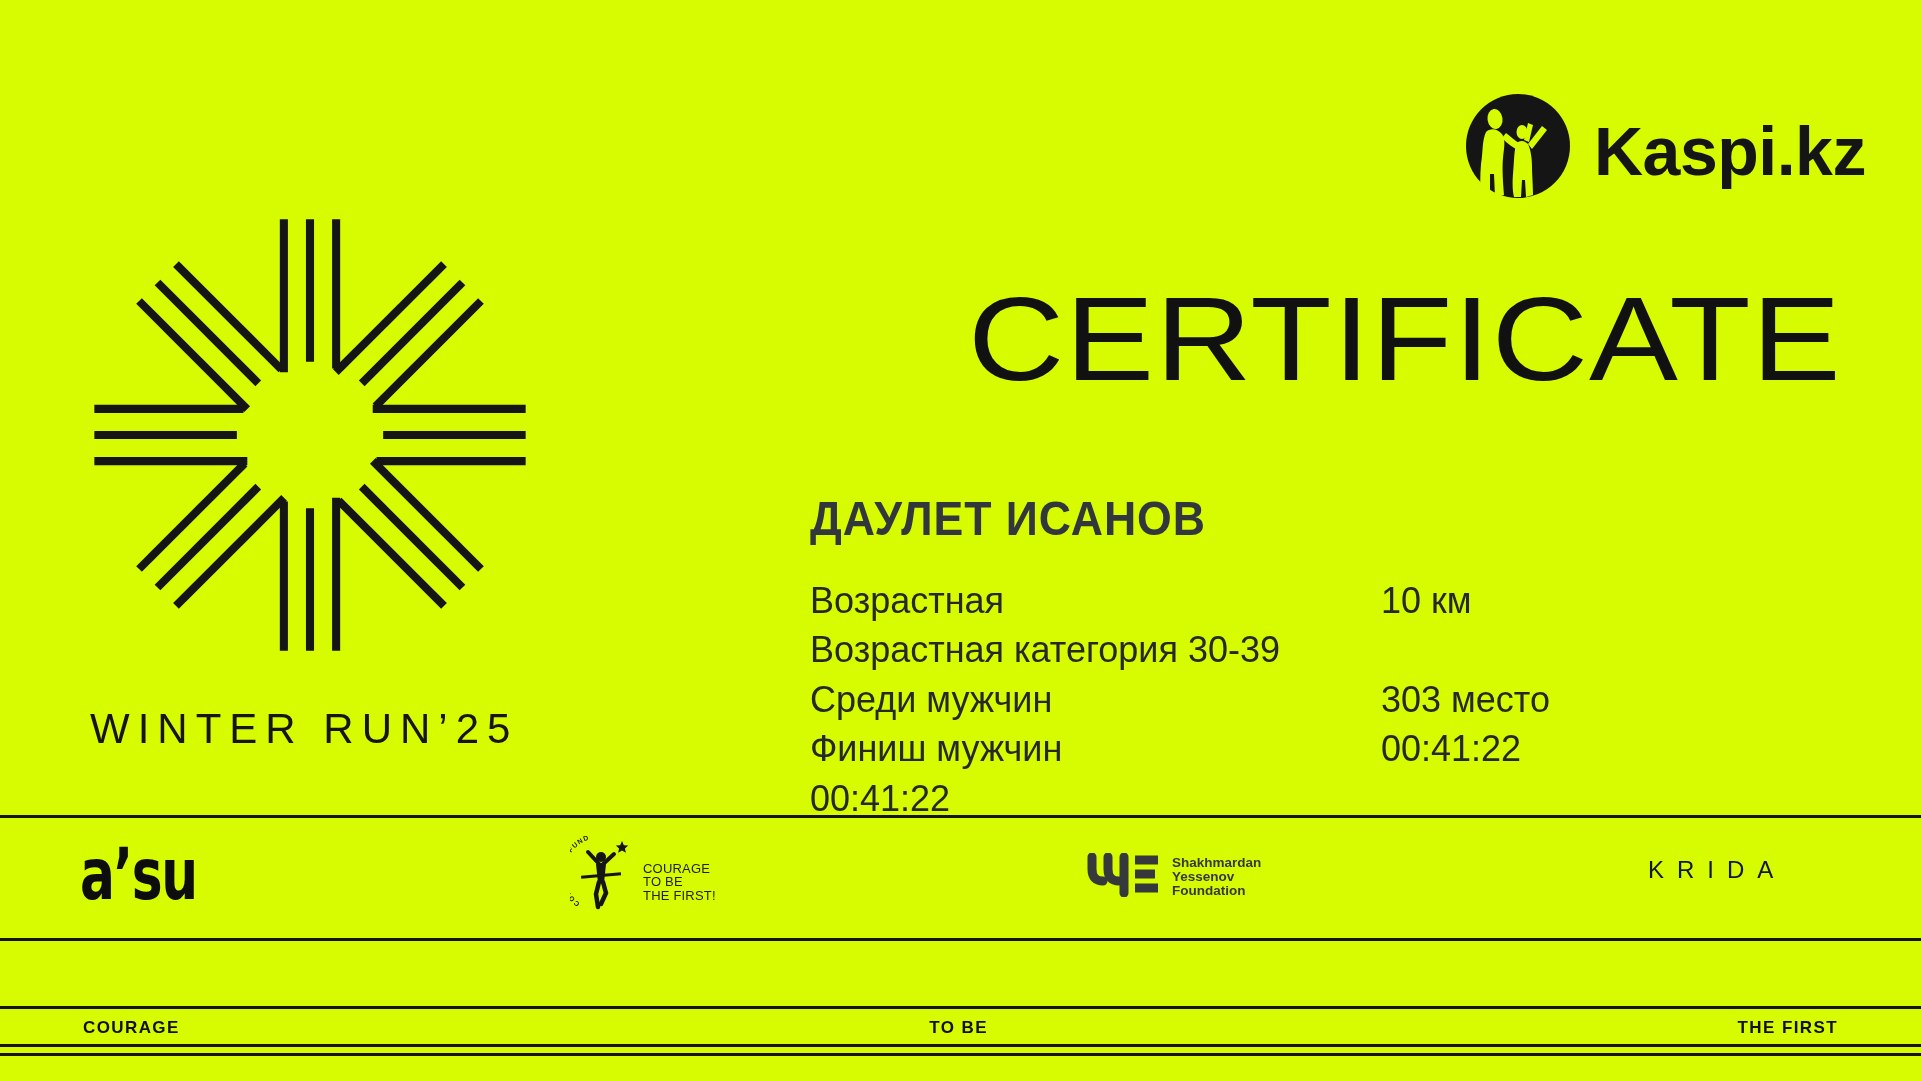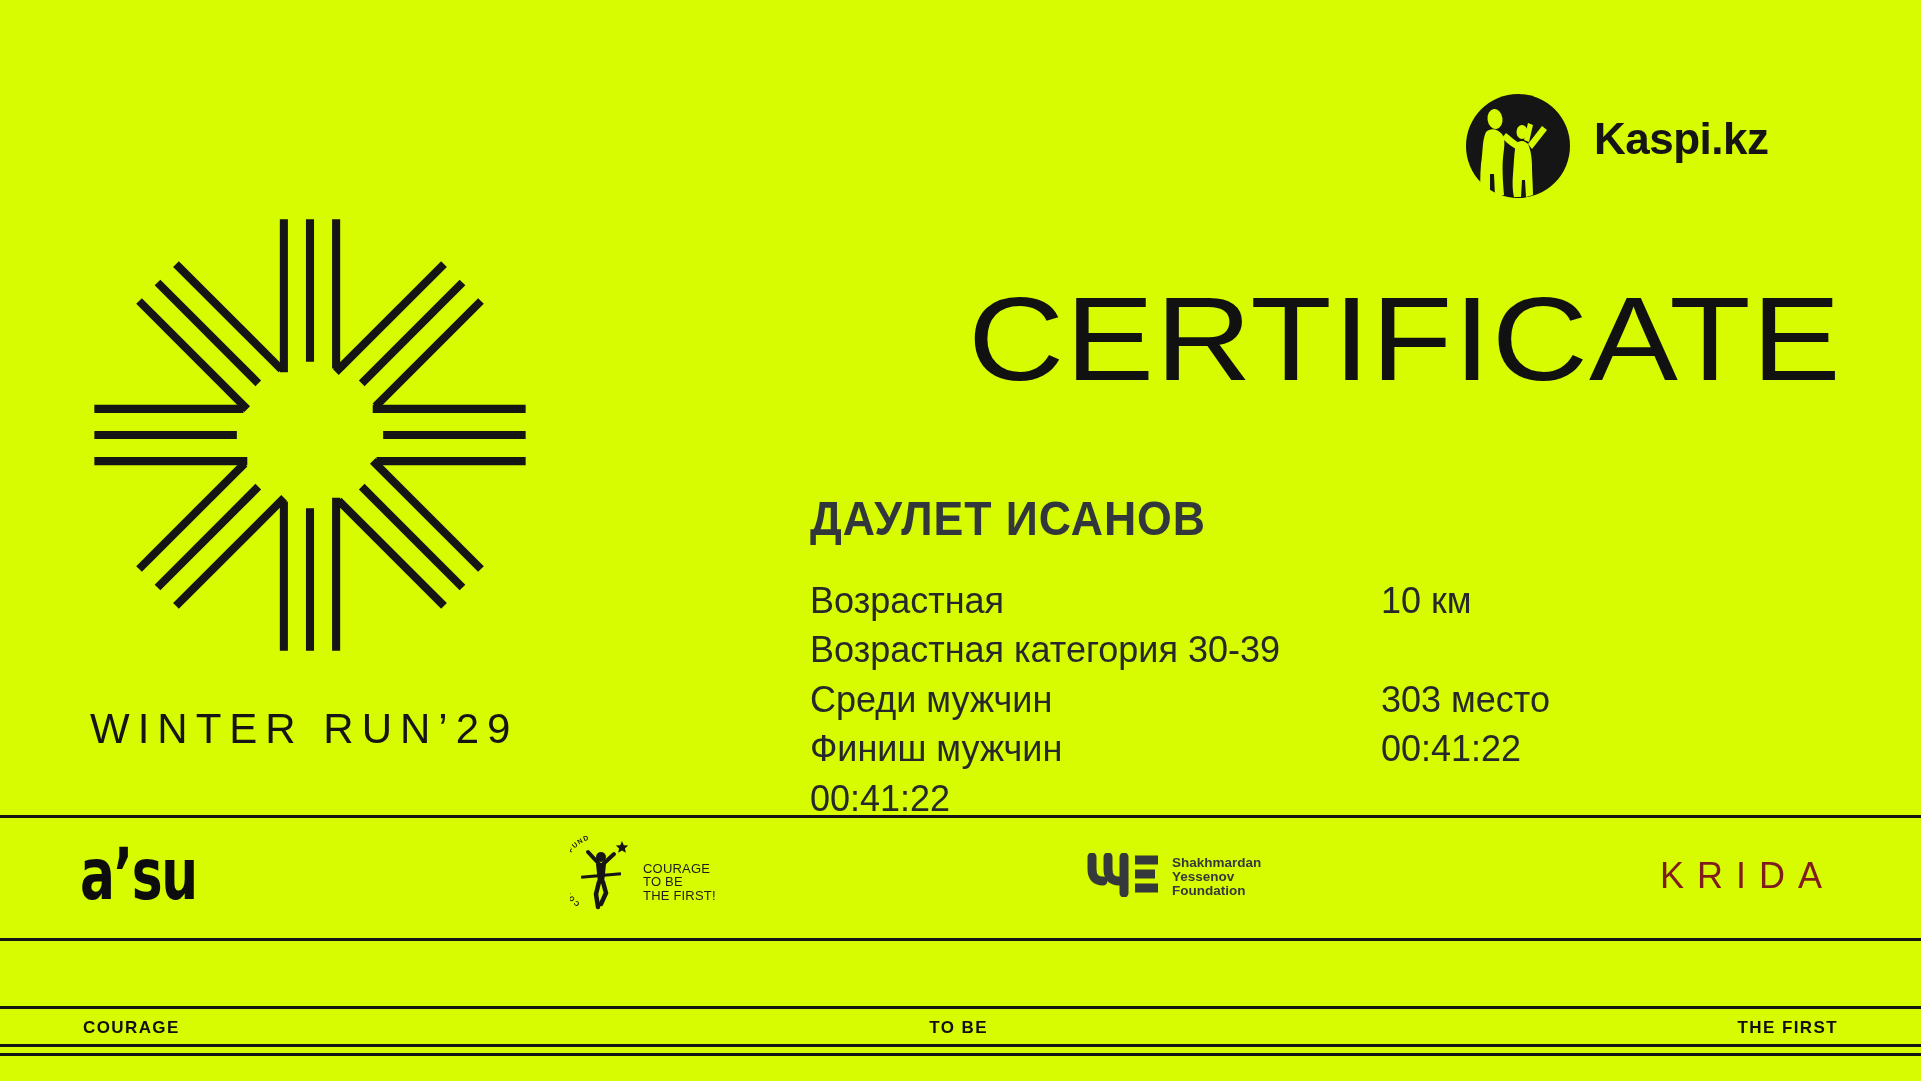--- a/index.html
+++ b/index.html
@@ -12,21 +12,21 @@
   html,body{background:var(--background);}
   body{
     width:1921px;height:1081px;position:relative;overflow:hidden;
     font-family:"Liberation Sans",sans-serif;color:var(--ink);
   }
   .abs{position:absolute;}
 
   
   .kaspi-logo{left:1466px;top:94px;width:104px;height:104px;}
   .kaspi-wordmark{
-    left:1594px;top:117px;font-size:44px;font-weight:700;letter-spacing:-0.5px;
+    left:1594px;top:117px;font-size:68px;font-weight:700;letter-spacing:-0.5px;
     line-height:1;color:var(--ink);
   }
 
   
   .star{left:82px;top:207px;width:456px;height:456px;}
   .event-title{
     left:90px;top:708px;font-size:42px;font-weight:500;letter-spacing:8px;
     line-height:1;color:var(--ink);white-space:nowrap;
   }
 
@@ -64,22 +64,22 @@
   .courage-slogan{
     left:643px;top:862px;font-size:13px;line-height:13.3px;font-weight:500;
     letter-spacing:0.2px;color:#1f1f1f;
   }
   .yessenov-icon{left:1086px;top:853px;width:76px;height:44px;}
   .yessenov-name{
     left:1172px;top:856px;font-size:13.5px;line-height:14.2px;font-weight:700;
     color:var(--text-gray);
   }
   .krida{
-    left:1648px;top:858px;font-size:36px;font-weight:400;letter-spacing:13px;
-    line-height:1;color:#7f1d1d;white-space:nowrap;margin-left:12px;
+    left:1648px;top:858px;font-size:24px;font-weight:400;letter-spacing:13px;
+    line-height:1;color:#0f172a;white-space:nowrap;
   }
 
   
   .footer-bar{
     left:0;top:1019px;width:1921px;height:18px;display:flex;
     justify-content:space-between;align-items:center;padding:0 83px;
     font-size:17px;font-weight:700;letter-spacing:1.4px;color:#101010;
   }
 
   
@@ -115,21 +115,21 @@
   </defs>
   <use href="#arm"></use>
   <use href="#arm" transform="rotate(45)"></use>
   <use href="#arm" transform="rotate(90)"></use>
   <use href="#arm" transform="rotate(135)"></use>
   <use href="#arm" transform="rotate(180)"></use>
   <use href="#arm" transform="rotate(225)"></use>
   <use href="#arm" transform="rotate(270)"></use>
   <use href="#arm" transform="rotate(315)"></use>
 </svg>
-<div class="abs event-title">WINTER RUN’29</div>
+<div class="abs event-title">WINTER RUN’25</div>
 
 <div class="abs cert-heading">CERTIFICATE</div>
 
 <div class="abs recipient">ДАУЛЕТ ИСАНОВ</div>
 
 <div class="abs results">
   <div class="result-row">
     <span class="result-label">Возрастная</span>
     <span class="result-value">10 км</span>
   </div>

